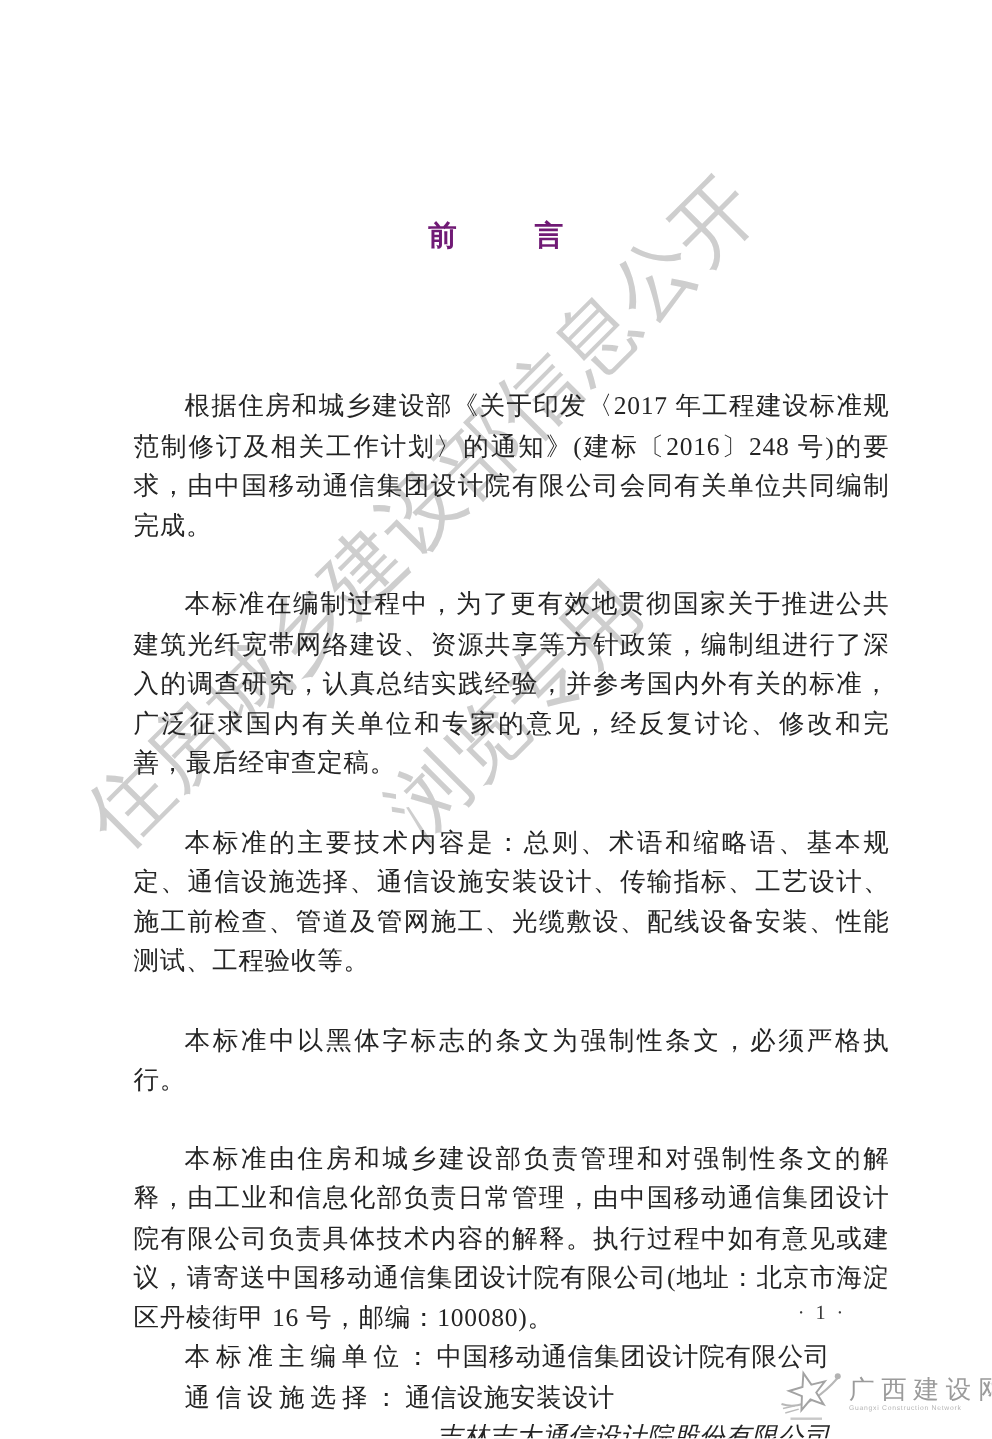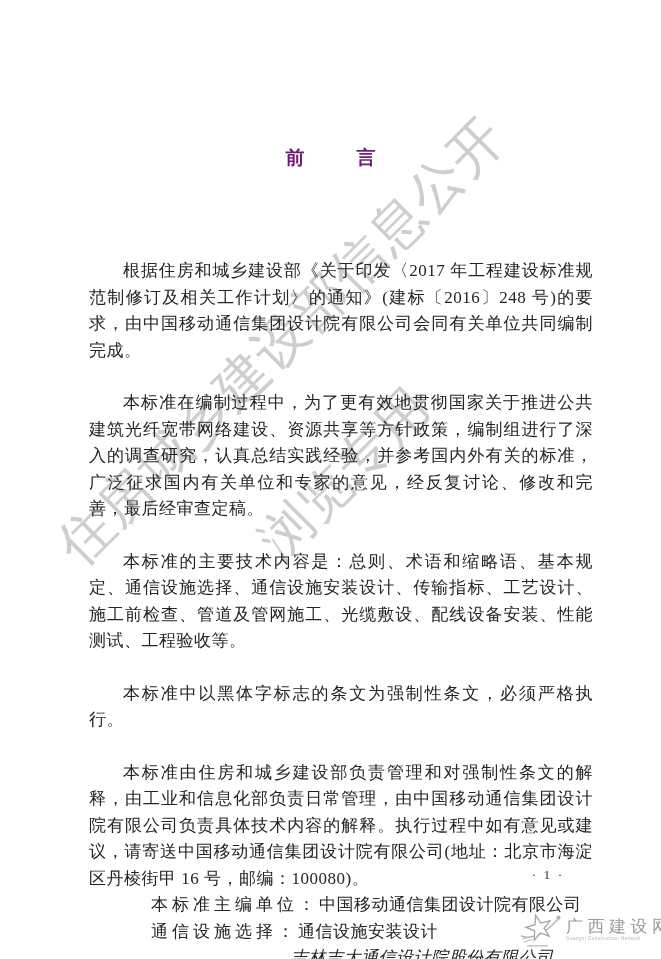--- a/index.html
+++ b/index.html
@@ -74,21 +74,21 @@
     width: 504px;
     z-index: 2;
     font-size: 17px;
     line-height: 26.5px;
     letter-spacing: 0.5px;
     text-align: justify;
   }
   .content p { text-indent: 2em; margin-top: 26px; }
 
   .unit-row { text-indent: 2em; white-space: nowrap; }
-  .unit-label { letter-spacing: 4px; margin-left: 28px; }
+  .unit-label { letter-spacing: 4px; }
   .unit-cont { padding-left: 202px; text-indent: 0; white-space: nowrap; font-style: italic; }
 
   
   .page-number {
     position: absolute;
     left: 513px;
     top: 867px;
     width: 70px;
     text-align: center;
     font-size: 13.5px;

